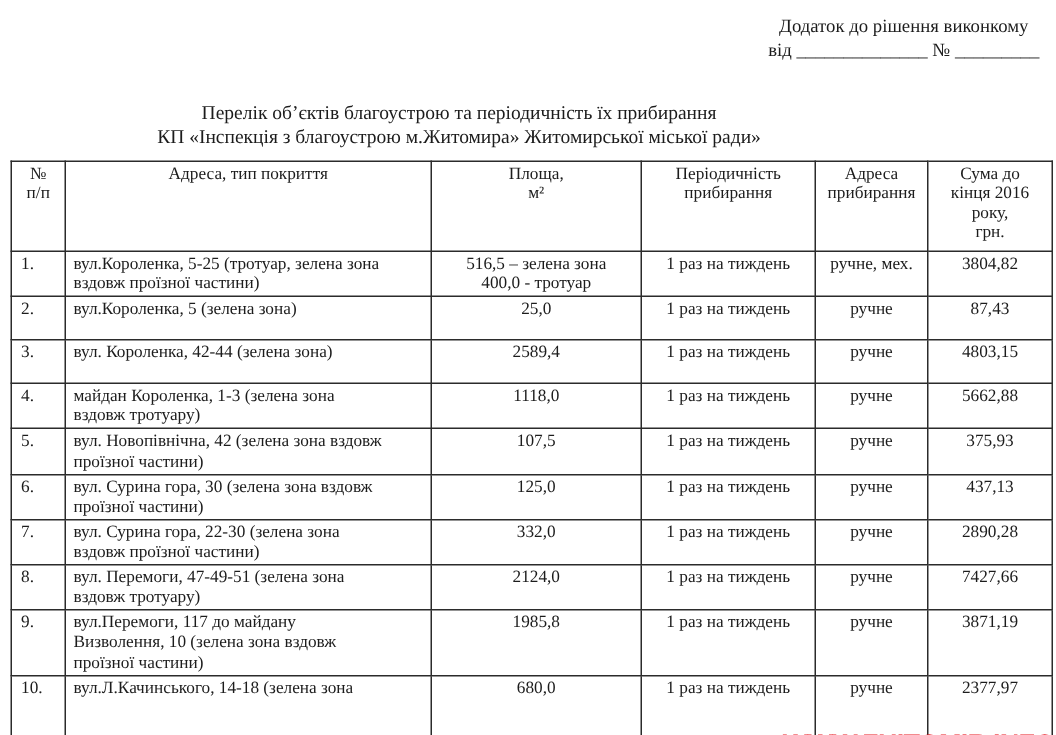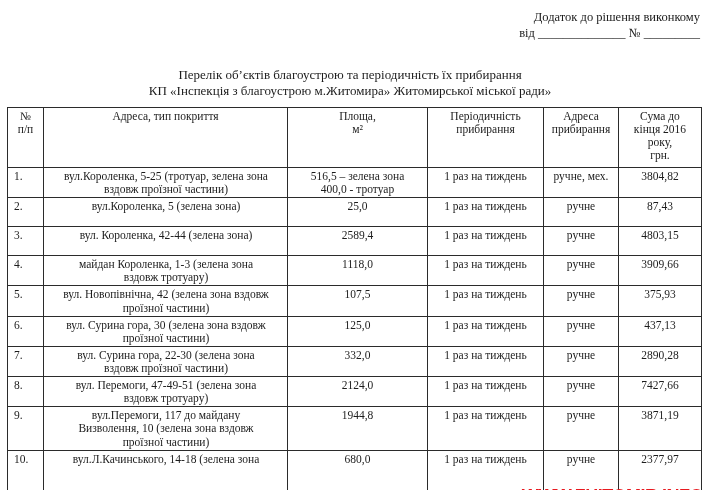--- a/index.html
+++ b/index.html
@@ -16,31 +16,30 @@
     font-family: "Liberation Serif", "DejaVu Serif", serif;
     color: #1c1c1c;
   }
   .corner-note {
     position: absolute;
     left: 505px;
     top: 9px;
     width: 195px;
     font-size: 12.5px;
     line-height: 1.28;
-    text-align: right;
+    text-align: center;
   }
   .doc-title {
     position: absolute;
     left: 0;
     top: 67px;
     width: 612px;
     text-align: center;
     font-size: 13px;
     line-height: 1.24;
-    padding-left: 44px;
   }
   table.doc-table {
     position: absolute;
     left: 7px;
     top: 107px;
     width: 694px;
     border-collapse: collapse;
     table-layout: fixed;
   }
   .doc-table th, .doc-table td {
@@ -50,21 +49,21 @@
     line-height: 1.14;
     font-weight: normal;
     white-space: pre-line;
     padding: 2px 2px 1px 2px;
     overflow: hidden;
   }
   .doc-table thead tr { height: 60px; }
   .doc-table tbody tr { height: 29px; }
   .doc-table th { text-align: center; }
   .doc-table td.c0 { text-align: left; padding-left: 6px; }
-  .doc-table td.c1 { text-align: center; padding-left: 5px; padding-right: 4px; }
+  .doc-table td.c1 { text-align: left; padding-left: 5px; padding-right: 4px; }
   .doc-table td.c2, .doc-table td.c3, .doc-table td.c4, .doc-table td.c5 { text-align: center; }
   .doc-table tbody tr:last-child { height: 42px; }
   .doc-table tbody tr:last-child td { border-bottom: none; }
   .watermark {
     position: absolute;
     top: 464px;
     right: 1px;
     z-index: 5;
     font-family: "Liberation Sans", "DejaVu Sans", sans-serif;
     font-weight: bold;
@@ -143,21 +142,21 @@
           <td class="c4">ручне</td>
           <td class="c5">4803,15</td>
         </tr>
         <tr>
           <td class="c0">4.</td>
           <td class="c1">майдан Короленка, 1-3 (зелена зона
 вздовж тротуару)</td>
           <td class="c2">1118,0</td>
           <td class="c3">1 раз на тиждень</td>
           <td class="c4">ручне</td>
-          <td class="c5">3909,66</td>
+          <td class="c5">5662,88</td>
         </tr>
         <tr>
           <td class="c0">5.</td>
           <td class="c1">вул. Новопівнічна, 42 (зелена зона вздовж
 проїзної частини)</td>
           <td class="c2">107,5</td>
           <td class="c3">1 раз на тиждень</td>
           <td class="c4">ручне</td>
           <td class="c5">375,93</td>
         </tr>
@@ -186,21 +185,21 @@
           <td class="c2">2124,0</td>
           <td class="c3">1 раз на тиждень</td>
           <td class="c4">ручне</td>
           <td class="c5">7427,66</td>
         </tr>
         <tr>
           <td class="c0">9.</td>
           <td class="c1">вул.Перемоги, 117 до майдану
 Визволення, 10 (зелена зона вздовж
 проїзної частини)</td>
-          <td class="c2">1944,8</td>
+          <td class="c2">1985,8</td>
           <td class="c3">1 раз на тиждень</td>
           <td class="c4">ручне</td>
           <td class="c5">3871,19</td>
         </tr>
         <tr>
           <td class="c0">10.</td>
           <td class="c1">вул.Л.Качинського, 14-18 (зелена зона</td>
           <td class="c2">680,0</td>
           <td class="c3">1 раз на тиждень</td>
           <td class="c4">ручне</td>

